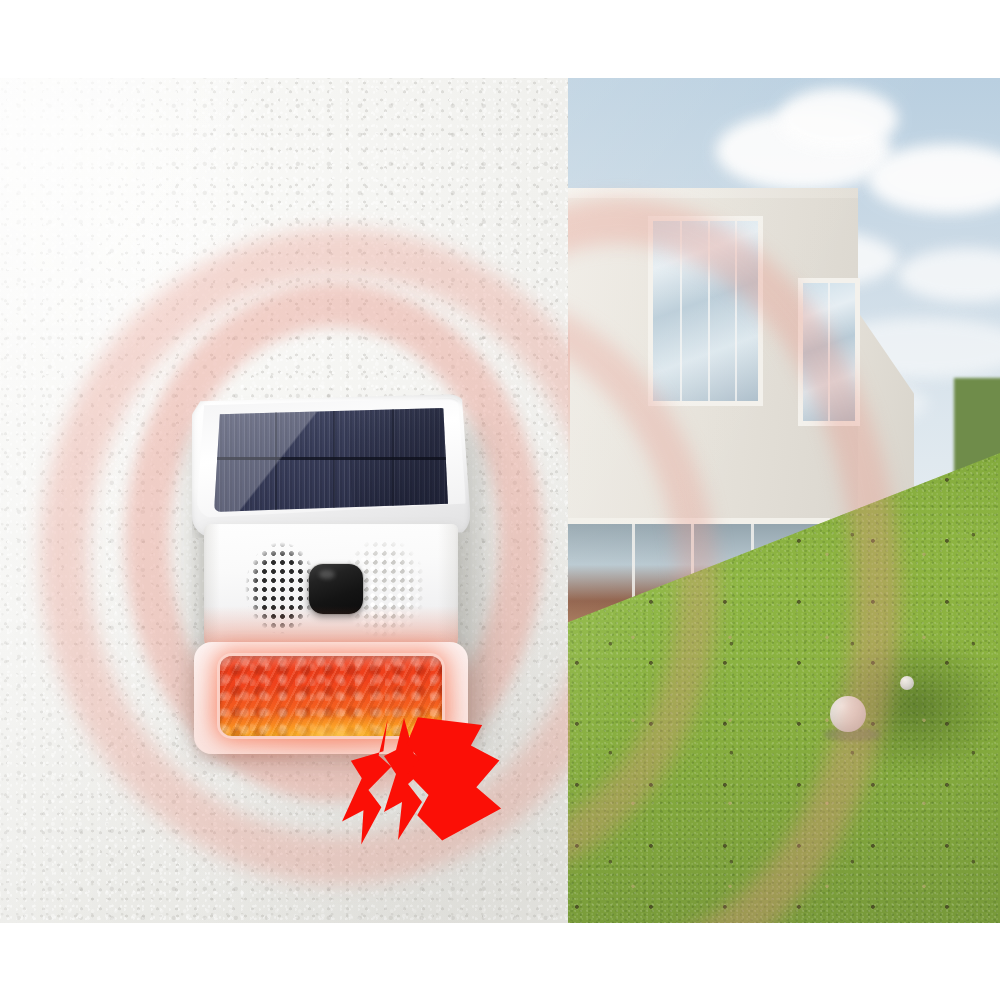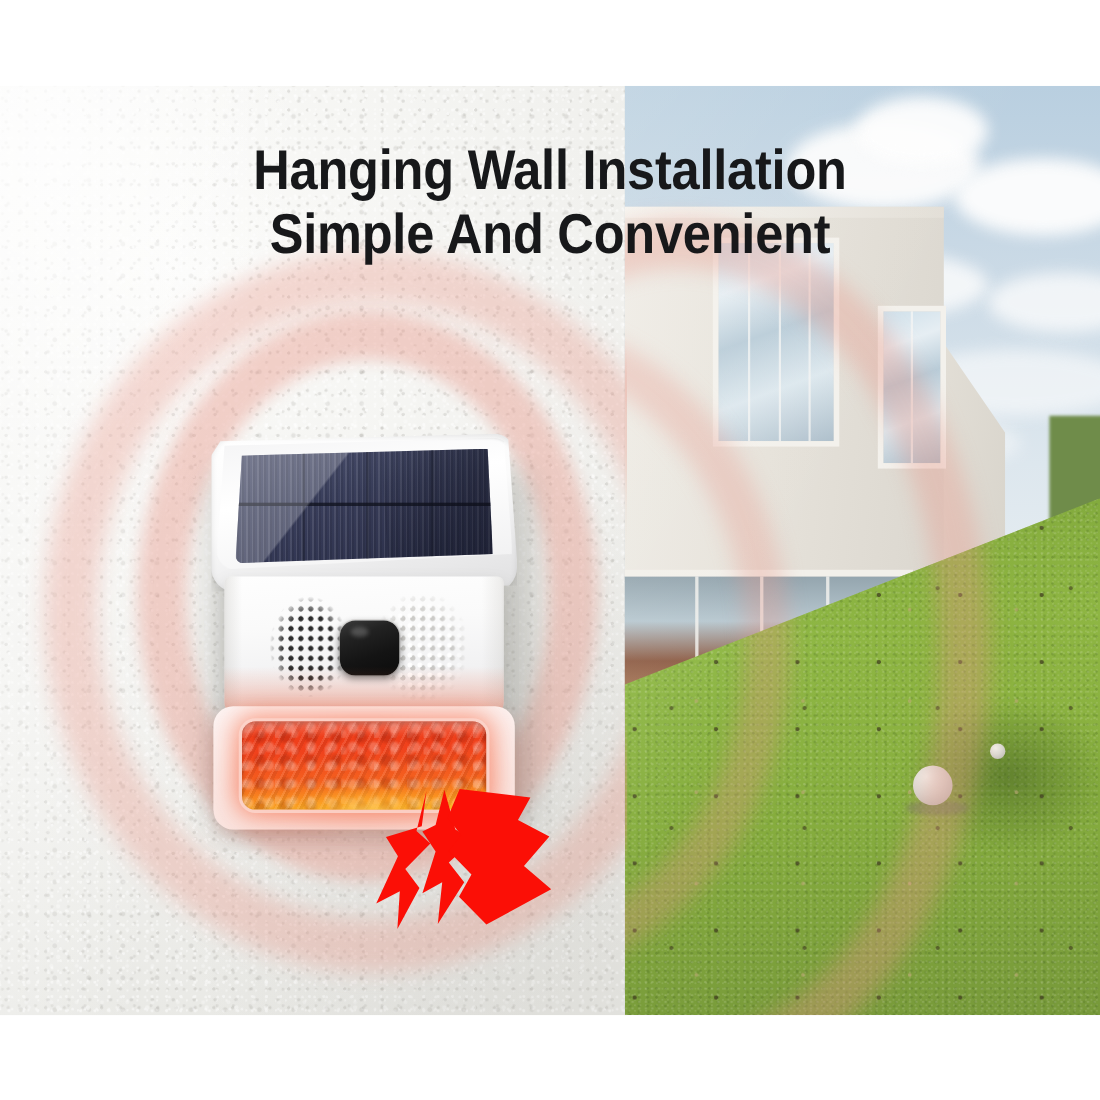--- a/index.html
+++ b/index.html
@@ -427,18 +427,14 @@
         <path d="M63 8 L57 40 L24 48 L34 66 L12 108 L34 98 L30 132 L52 96 L40 78 L64 56 L52 44 Z" transform="translate(-2,-4) rotate(-3 40 70)"></path>
         <path d="M78 2 L70 34 L58 40 L70 58 L58 96 L76 86 L72 124 L96 86 L82 68 L104 48 L88 38 Z" transform="translate(-4,0)"></path>
         <path d="M96 2 L84 28 L96 44 L84 58 L104 80 L92 100 L116 126 L176 96 L152 74 L176 48 L148 32 L160 12 Z" transform="translate(-6,-2) rotate(-2 130 64)"></path>
       </g>
     </svg>
   </div>
 
   <div class="top-white"></div>
   <div class="footer-white"></div>
 
-  <div class="headline">
-    <span class="ln l1">Hanging Wall Installation</span>
-    <span class="ln l2">Simple And Convenient</span>
-  </div>
 
 </div>
 
 </body></html>

